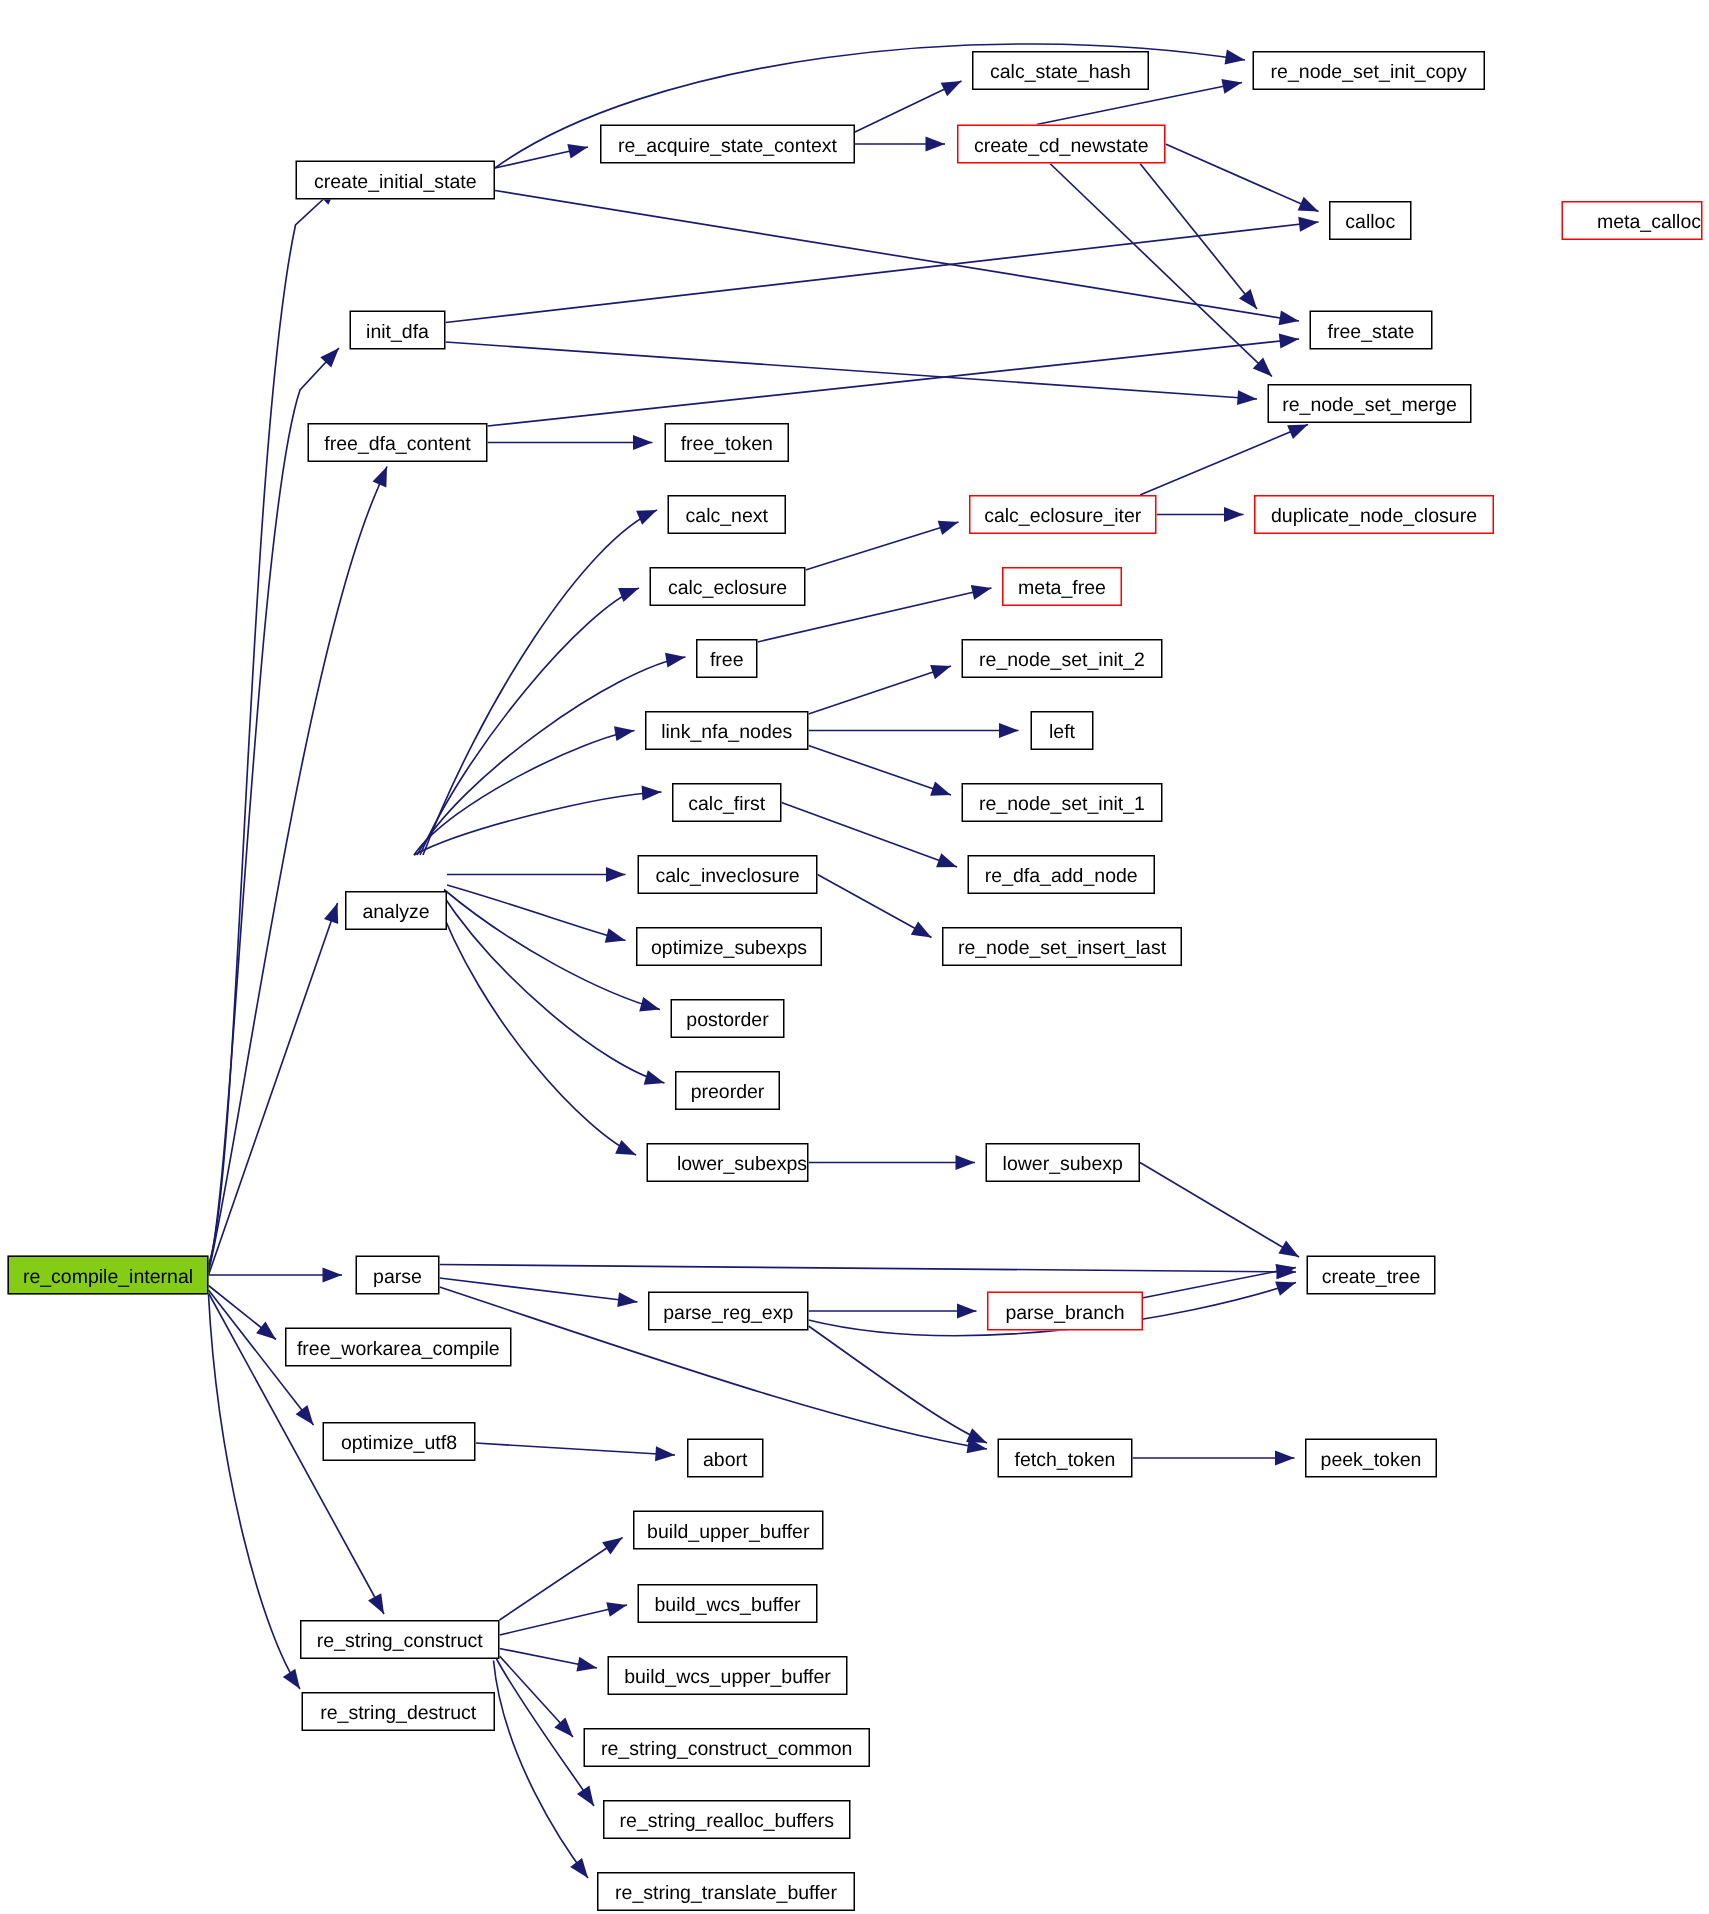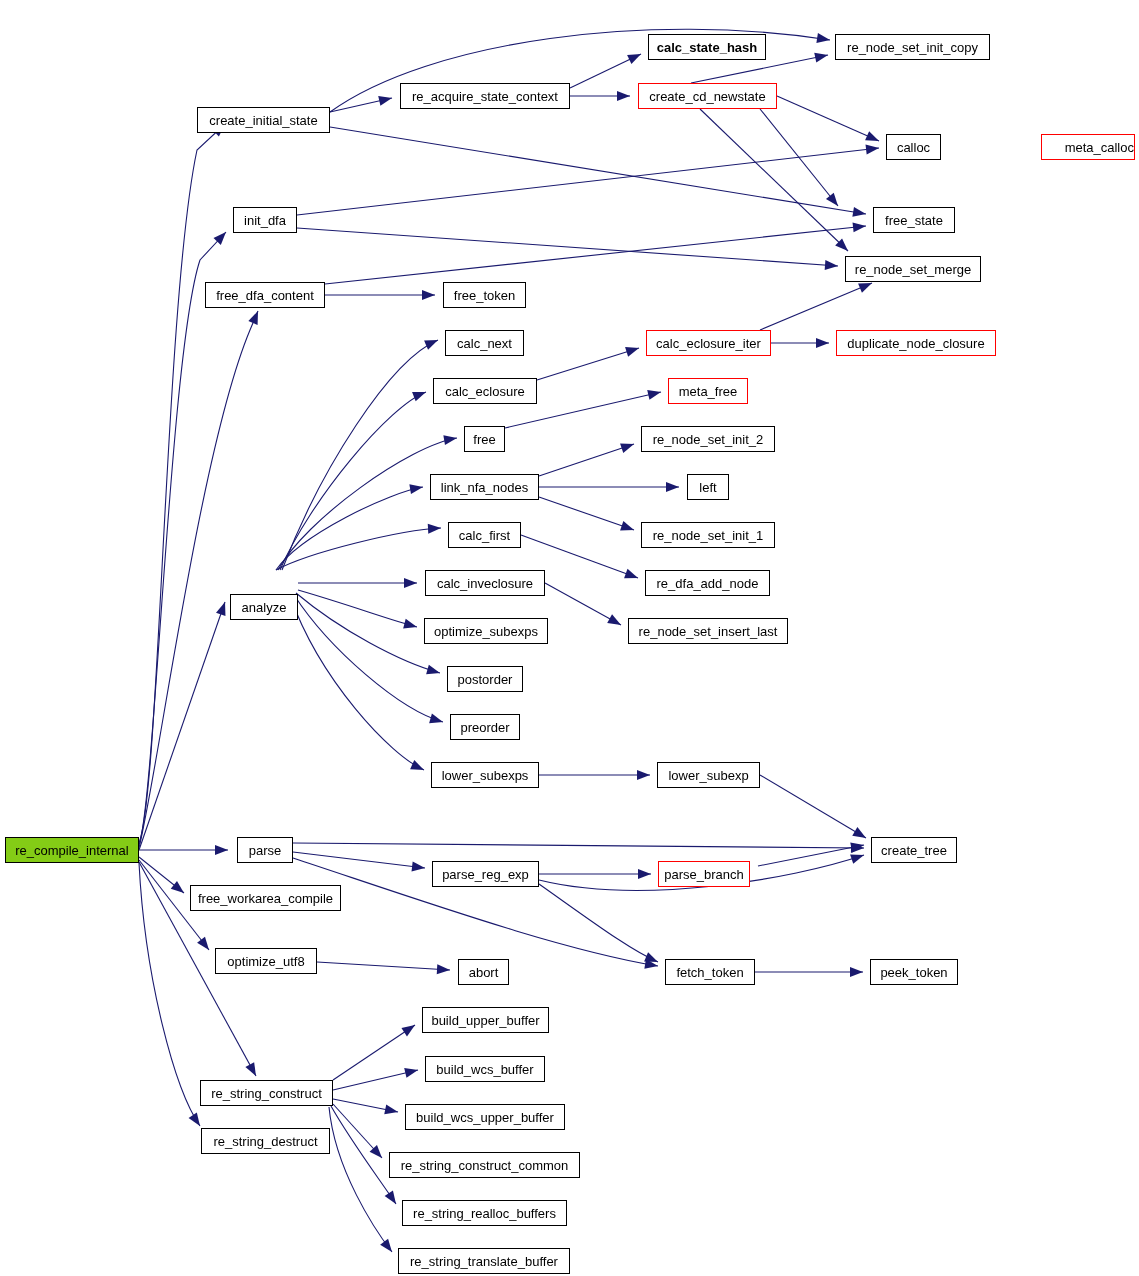--- a/index.html
+++ b/index.html
@@ -203,21 +203,21 @@
       </div>
       <div class="node-box" style="left: 200px; top: 1080px; width: 133px; height: 26px;">
         <span class="node-label">re_string_construct</span>
       </div>
       <div class="node-box" style="left: 201px; top: 1128px; width: 129px; height: 26px;">
         <span class="node-label">re_string_destruct</span>
       </div>
       <div class="node-box" style="left: 400px; top: 83px; width: 170px; height: 26px;">
         <span class="node-label">re_acquire_state_context</span>
       </div>
-      <div class="node-box" style="left: 648px; top: 34px; width: 118px; height: 26px; font-weight: bold;">
+      <div class="node-box" style="left: 648px; top: 34px; width: 118px; height: 26px;">
         <span class="node-label">calc_state_hash</span>
       </div>
       <div class="node-box red" style="left: 638px; top: 83px; width: 139px; height: 26px;">
         <span class="node-label">create_cd_newstate</span>
       </div>
       <div class="node-box" style="left: 835px; top: 34px; width: 155px; height: 26px;">
         <span class="node-label">re_node_set_init_copy</span>
       </div>
       <div class="node-box" style="left: 886px; top: 134px; width: 55px; height: 26px;">
         <span class="node-label">calloc</span>
@@ -254,21 +254,21 @@
       </div>
       <div class="node-box" style="left: 424px; top: 618px; width: 124px; height: 26px;">
         <span class="node-label">optimize_subexps</span>
       </div>
       <div class="node-box" style="left: 447px; top: 666px; width: 76px; height: 26px;">
         <span class="node-label">postorder</span>
       </div>
       <div class="node-box" style="left: 450px; top: 714px; width: 70px; height: 26px;">
         <span class="node-label">preorder</span>
       </div>
-      <div class="node-box" style="left: 431px; top: 762px; width: 108px; height: 26px;">
+      <div class="node-box" style="left: 431px; top: 762px; width: 108px; height: 26px; justify-content: flex-end;">
         <span class="node-label">lower_subexps</span>
       </div>
       <div class="node-box red" style="left: 646px; top: 330px; width: 125px; height: 26px;">
         <span class="node-label">calc_eclosure_iter</span>
       </div>
       <div class="node-box red" style="left: 836px; top: 330px; width: 160px; height: 26px;">
         <span class="node-label">duplicate_node_closure</span>
       </div>
       <div class="node-box red" style="left: 668px; top: 378px; width: 80px; height: 26px;">
         <span class="node-label">meta_free</span>
@@ -290,21 +290,21 @@
       </div>
       <div class="node-box" style="left: 657px; top: 762px; width: 103px; height: 26px;">
         <span class="node-label">lower_subexp</span>
       </div>
       <div class="node-box" style="left: 871px; top: 837px; width: 86px; height: 26px;">
         <span class="node-label">create_tree</span>
       </div>
       <div class="node-box" style="left: 432px; top: 861px; width: 107px; height: 26px;">
         <span class="node-label">parse_reg_exp</span>
       </div>
-      <div class="node-box red" style="left: 658px; top: 861px; width: 92px; height: 26px; text-align: right;">
+      <div class="node-box red" style="left: 658px; top: 861px; width: 104px; height: 26px; text-align: right;">
         <span class="node-label">parse_branch</span>
       </div>
       <div class="node-box" style="left: 458px; top: 959px; width: 51px; height: 26px;">
         <span class="node-label">abort</span>
       </div>
       <div class="node-box" style="left: 665px; top: 959px; width: 90px; height: 26px;">
         <span class="node-label">fetch_token</span>
       </div>
       <div class="node-box" style="left: 870px; top: 959px; width: 88px; height: 26px;">
         <span class="node-label">peek_token</span>

